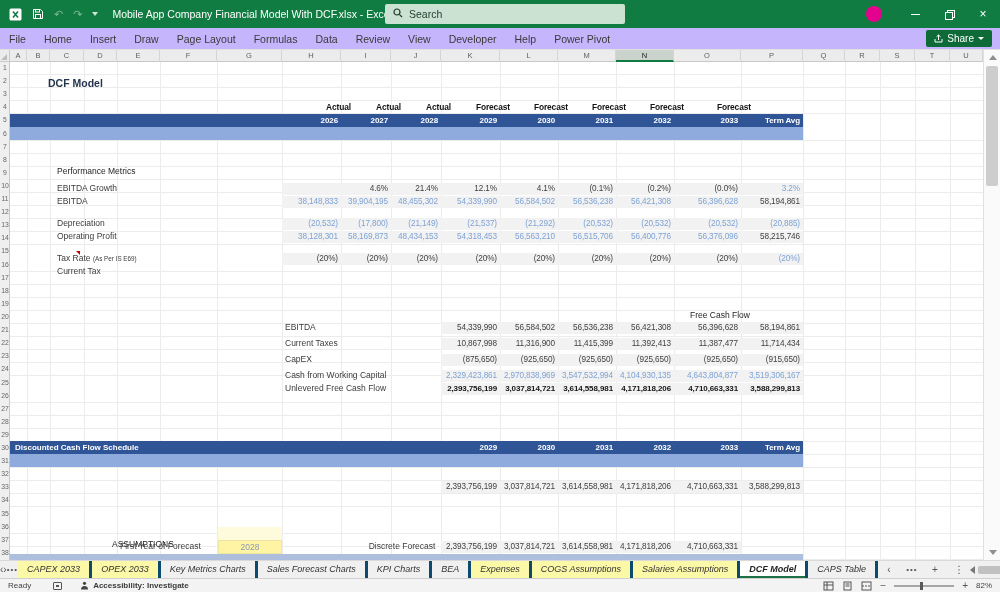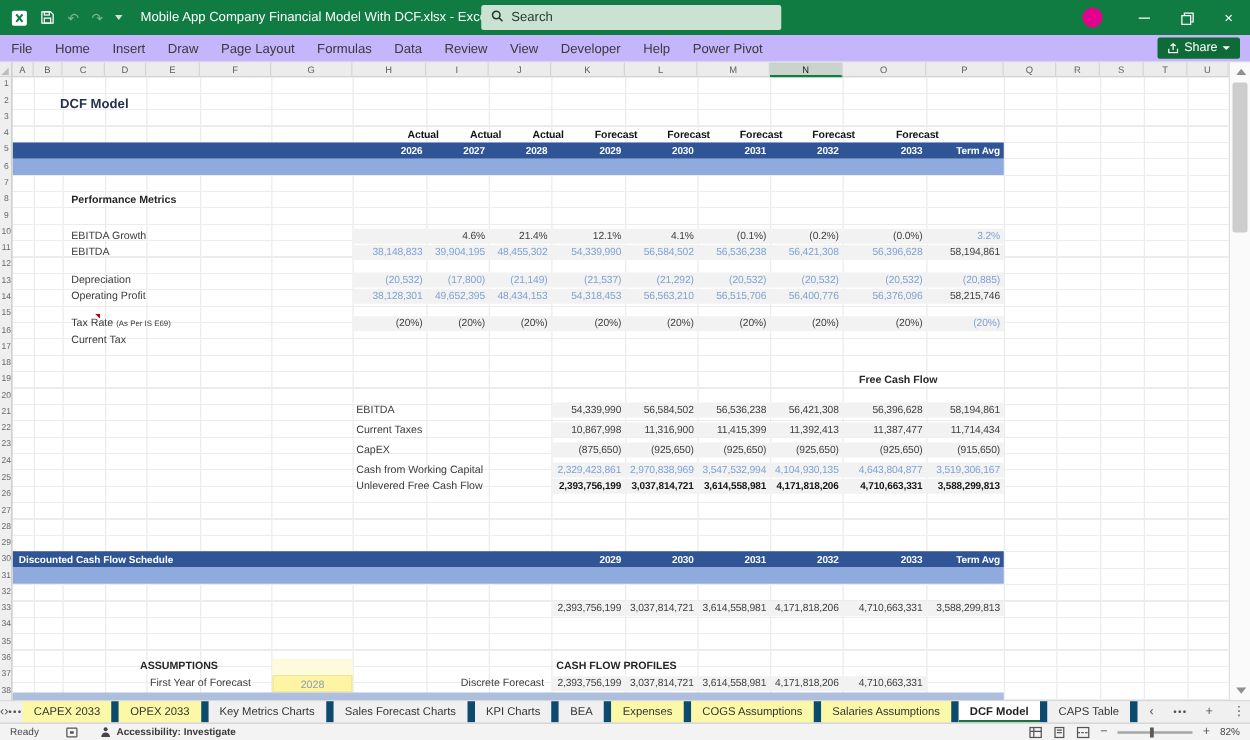--- a/index.html
+++ b/index.html
@@ -37,21 +37,21 @@
   .colletter { position:absolute; top:0; height:12px; font-size:7.5px; color:#5F5F5F; text-align:center; line-height:12px; border-right:1px solid #D5D5D5; }
   .colletter.sel { background:#CBD4CC; border-bottom:2px solid #107C41; color:#1a1a1a; }
 
   
   #grid { position:absolute; top:62px; left:0; width:983px; height:498px; background:repeating-linear-gradient(to bottom,#ffffff 0px,#ffffff 12.1px,#ECECEC 12.1px,#ECECEC 13.1px); }
   #vlines .vl { position:absolute; top:0; width:1px; height:498px; background:#ECECEC; }
   #rowgutter { position:absolute; left:0; top:0; width:10px; height:498px; background:#EFEFEF; border-right:1px solid #C8C8C8; z-index:5; }
   .rownum { position:absolute; left:0; width:10px; font-size:6.8px; color:#666; text-align:center; }
 
   .abs { position:absolute; white-space:nowrap; }
-  .sec-title { font-weight:bold; font-size:8.5px; color:#262626; z-index:3; }
+  .sec-title { font-weight:normal; font-size:8.5px; color:#262626; z-index:3;margin-top:12px; }
   .dcf-title { font-weight:bold; font-size:10.5px; color:#25334D; z-index:3; }
 
   .cells { position:absolute; display:flex; height:12px; z-index:3; }
   .cells.gray { background:#F2F2F2; }
   .c { height:12px; line-height:12px; font-size:8.2px; text-align:right; padding-right:3px; letter-spacing:-0.1px; }
   .w59{width:59px;} .w50{width:50px;} .w58{width:58px;} .w67{width:67px;} .w62{width:62px;}
   .t-dark { color:#3F3F3F; }
   .t-blue { color:#7FA3D4; }
   .t-bold { color:#141414; font-weight:bold; font-size:8px; }
   .t-per { color:#141414; font-weight:bold; font-size:8.4px; }
@@ -74,21 +74,21 @@
   
   .vscroll { position:absolute; top:50px; right:0; width:17px; height:510px; background:#FAFAFA; border-left:1px solid #E0E0E0; z-index:6; }
   .tri-up { position:absolute; left:5px; top:5px; width:0; height:0; border-left:4px solid transparent; border-right:4px solid transparent; border-bottom:5px solid #8F8F8F; }
   .tri-down { position:absolute; left:5px; bottom:5px; width:0; height:0; border-left:4px solid transparent; border-right:4px solid transparent; border-top:5px solid #8F8F8F; }
   .vthumb { position:absolute; left:2px; top:16px; width:12px; height:120px; background:#CDCDCD; border-radius:2px; }
 
   
   .tabsbar { position:absolute; top:560px; left:0; width:1000px; height:18px; background:#F0F0F0; border-top:1px solid #D9D9D9; display:flex; align-items:stretch; font-size:9px; color:#333; z-index:7; }
   .tnav { width:22px; text-align:center; line-height:17px; color:#555; font-size:10px; }
   .tnav.small { font-size:8px; letter-spacing:1px; width:20px; }
-  .tab { padding:0 9px; line-height:17px; border-right:6px solid #0c4a6e; white-space:nowrap; background:#F0F0F0; }
+  .tab { padding:0 9px; line-height:17px; border-right:3px solid #0c4a6e; white-space:nowrap; background:#F0F0F0;font-style:italic; }
   .tab.yellow { background:#FBF8A8; }
   .tab.active { background:#FFFFFF; font-weight:bold; color:#1F1F1F; box-shadow:inset 0 -2px 0 #1E7145; }
   .tabs-end { display:flex; align-items:center; gap:2px; }
   .hscroll { margin-left:auto; display:flex; align-items:center; gap:3px; padding-right:4px; }
   .htri-l { width:0; height:0; border-top:4px solid transparent; border-bottom:4px solid transparent; border-right:5px solid #777; }
   .htri-r { width:0; height:0; border-top:4px solid transparent; border-bottom:4px solid transparent; border-left:5px solid #777; }
   .hthumb { width:26px; height:8px; background:#C1C1C1; border-radius:2px; }
 
   
   .statusbar { position:absolute; top:578px; left:0; width:1000px; height:14px; background:#F3F3F3; border-top:1px solid #D0D0D0; display:flex; align-items:center; font-size:8px; color:#444; z-index:7; }
@@ -326,21 +326,21 @@
       <span class="c w58 t-blue">(21,292)</span>
       <span class="c w58 t-blue">(20,532)</span>
       <span class="c w58 t-blue">(20,532)</span>
       <span class="c w67 t-blue">(20,532)</span>
       <span class="c w62 t-blue">(20,885)</span>
     </div>
 
     <div class="abs rlabel" style="left:57px; top:169px;">Operating Profit</div>
     <div class="cells gray" style="left:282px; top:169px;">
       <span class="c w59 t-blue">38,128,301</span>
-      <span class="c w50 t-blue">49,652,395</span>
+      <span class="c w50 t-blue">58,169,873</span>
       <span class="c w50 t-blue">48,434,153</span>
       <span class="c w59 t-blue">54,318,453</span>
       <span class="c w58 t-blue">56,563,210</span>
       <span class="c w58 t-blue">56,515,706</span>
       <span class="c w58 t-blue">56,400,776</span>
       <span class="c w67 t-blue">56,376,096</span>
       <span class="c w62 t-dark">58,215,746</span>
     </div>
 
     <div class="comment-dot" style="left:76px; top:189px;"></div>

